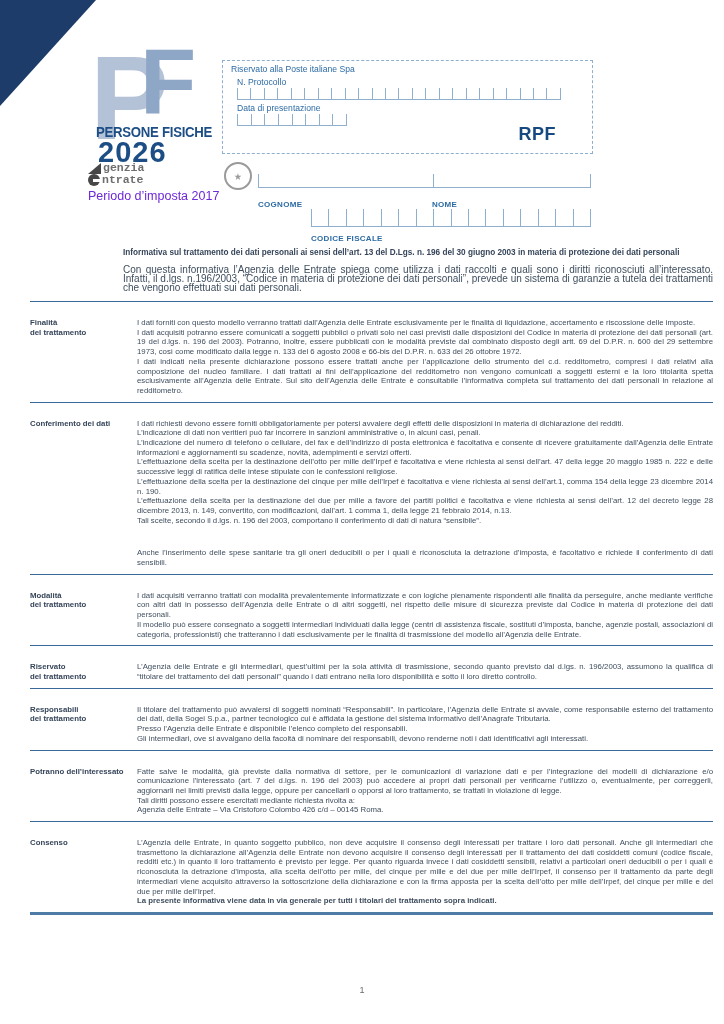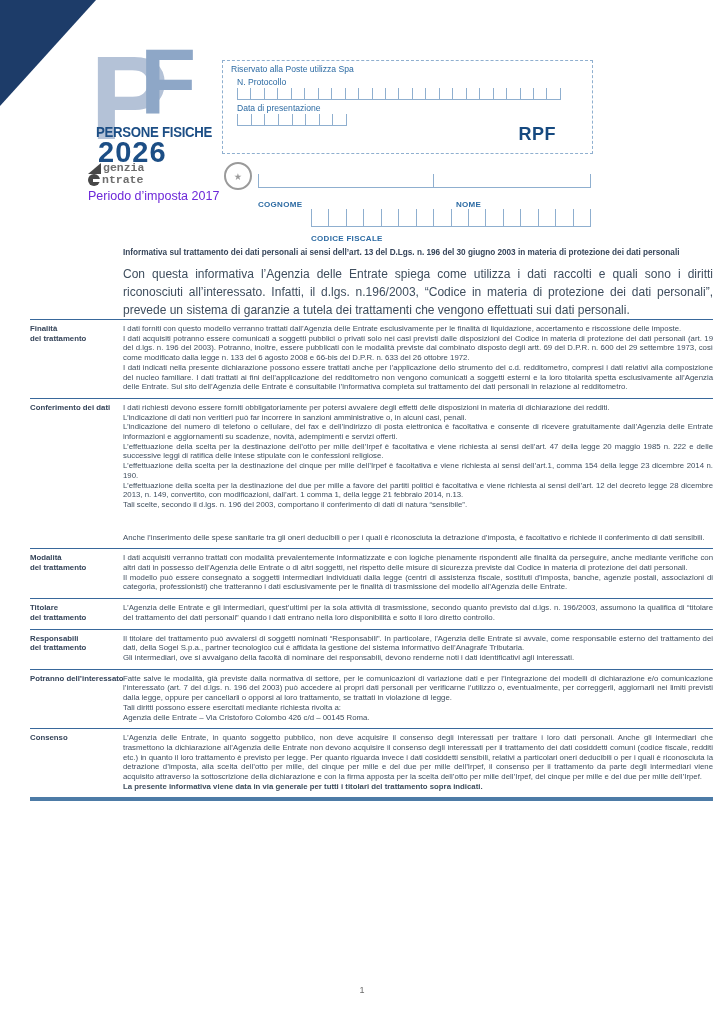--- a/index.html
+++ b/index.html
@@ -45,23 +45,23 @@
                border-bottom:1.3px solid #8fafcf; }
   .name-line .half { border-left:1.3px solid #8fafcf; }
   .name-line .half:first-child { width:175px; }
   .name-line .half:last-child { flex:1; border-right:1.3px solid #8fafcf; }
   .cf-comb { position:absolute; left:311px; top:209px; width:280px; height:18px; }
   .cf-comb .comb { height:18px; }
 
   
   .main { position:absolute; left:30px; top:248px; width:683px; color:#3f4e5e; }
   .doc-title { margin-left:93px; font-size:8.2px; font-weight:bold; line-height:10px; color:#36455a; margin-bottom:7px; }
-  .doc-intro { margin-left:93px; font-size:12px; line-height:18px; text-align:justify; }
-
-  .section { display:flex; border-top:1.6px solid #39689b; padding:4px 0 6px 0; }
+  .doc-intro { margin-left:93px; font-size:10px; line-height:9px; text-align:justify; margin-bottom:9px; }
+
+  .section { display:flex; border-top:1.6px solid #39689b; padding:16px 0 6px 0;gap:14px; }
   .section-label { width:93px; flex:0 0 93px; font-size:7.8px; font-weight:bold; line-height:9.5px;
                    color:#36455a; white-space:nowrap; }
   .section-body { flex:1; font-size:7.8px; line-height:9.7px; text-align:justify; }
   .section-body p { margin:0; }
   .section-body p.gap { margin-top:23px; }
   .section-body p.bold { font-weight:bold; }
 
   .final-rule { height:3.5px; background:#4d7ba6; }
 
   .page-number { position:absolute; left:0; right:0; top:985px; text-align:center;
@@ -87,21 +87,21 @@
       <div class="row">
         <span class="e-mark"></span>
         <span>ntrate</span>
       </div>
       <div class="emblem">★</div>
     </div>
     <div class="period">Periodo d’imposta 2017</div>
   </div>
 
   <div class="postal-box">
-    <div class="postal-reserved">Riservato alla Poste utilizza Spa</div>
+    <div class="postal-reserved">Riservato alla Poste italiane Spa</div>
     <div class="postal-label">N. Protocollo</div>
     <div class="comb comb-protocollo">
         <span class="cell"></span>
         <span class="cell"></span>
         <span class="cell"></span>
         <span class="cell"></span>
         <span class="cell"></span>
         <span class="cell"></span>
         <span class="cell"></span>
         <span class="cell"></span>
@@ -130,21 +130,21 @@
         <span class="cell"></span>
         <span class="cell"></span>
         <span class="cell"></span>
         <span class="cell"></span>
         <span class="cell"></span>
       </div>
     <div class="rpf">RPF</div>
   </div>
 
   <div class="id-label" style="left:258px; top:164px;">COGNOME</div>
-  <div class="id-label" style="left:456px; top:164px;">NOME</div>
+  <div class="id-label" style="left:432px; top:164px;">NOME</div>
   <div class="name-line">
     <div class="half"></div>
     <div class="half"></div>
   </div>
   <div class="id-label" style="left:311px; top:198px;">CODICE FISCALE</div>
   <div class="cf-comb">
     <div class="comb">
         <span class="cell"></span>
         <span class="cell"></span>
         <span class="cell"></span>
@@ -202,35 +202,36 @@
         <div>del trattamento</div>
       </div>
       <div class="section-body">
         <p>I dati acquisiti verranno trattati con modalità prevalentemente informatizzate e con logiche pienamente rispondenti alle finalità da perseguire, anche mediante verifiche con altri dati in possesso dell’Agenzia delle Entrate o di altri soggetti, nel rispetto delle misure di sicurezza previste dal Codice in materia di protezione dei dati personali.</p>
         <p>Il modello può essere consegnato a soggetti intermediari individuati dalla legge (centri di assistenza fiscale, sostituti d’imposta, banche, agenzie postali, associazioni di categoria, professionisti) che tratteranno i dati esclusivamente per le finalità di trasmissione del modello all’Agenzia delle Entrate.</p>
       </div>
     </div>
 
     <div class="section">
       <div class="section-label">
-        <div>Titolare</div>
+        <div>Riservato</div>
         <div>del trattamento</div>
       </div>
       <div class="section-body">
         <p>L’Agenzia delle Entrate e gli intermediari, quest’ultimi per la sola attività di trasmissione, secondo quanto previsto dal d.lgs. n. 196/2003, assumono la qualifica di “titolare del trattamento dei dati personali” quando i dati entrano nella loro disponibilità e sotto il loro diretto controllo.</p>
       </div>
     </div>
 
     <div class="section">
       <div class="section-label">
         <div>Responsabili</div>
         <div>del trattamento</div>
       </div>
       <div class="section-body">
         <p>Il titolare del trattamento può avvalersi di soggetti nominati “Responsabili”. In particolare, l’Agenzia delle Entrate si avvale, come responsabile esterno del trattamento dei dati, della Sogei S.p.a., partner tecnologico cui è affidata la gestione del sistema informativo dell’Anagrafe Tributaria.</p>
+        <p>Presso l’Agenzia delle Entrate è disponibile l’elenco completo dei responsabili.</p>
         <p>Gli intermediari, ove si avvalgano della facoltà di nominare dei responsabili, devono renderne noti i dati identificativi agli interessati.</p>
       </div>
     </div>
 
     <div class="section">
       <div class="section-label">
         <div>Potranno dell’interessato</div>
       </div>
       <div class="section-body">
         <p>Fatte salve le modalità, già previste dalla normativa di settore, per le comunicazioni di variazione dati e per l’integrazione dei modelli di dichiarazione e/o comunicazione l’interessato (art. 7 del d.lgs. n. 196 del 2003) può accedere ai propri dati personali per verificarne l’utilizzo o, eventualmente, per correggerli, aggiornarli nei limiti previsti dalla legge, oppure per cancellarli o opporsi al loro trattamento, se trattati in violazione di legge.</p>

